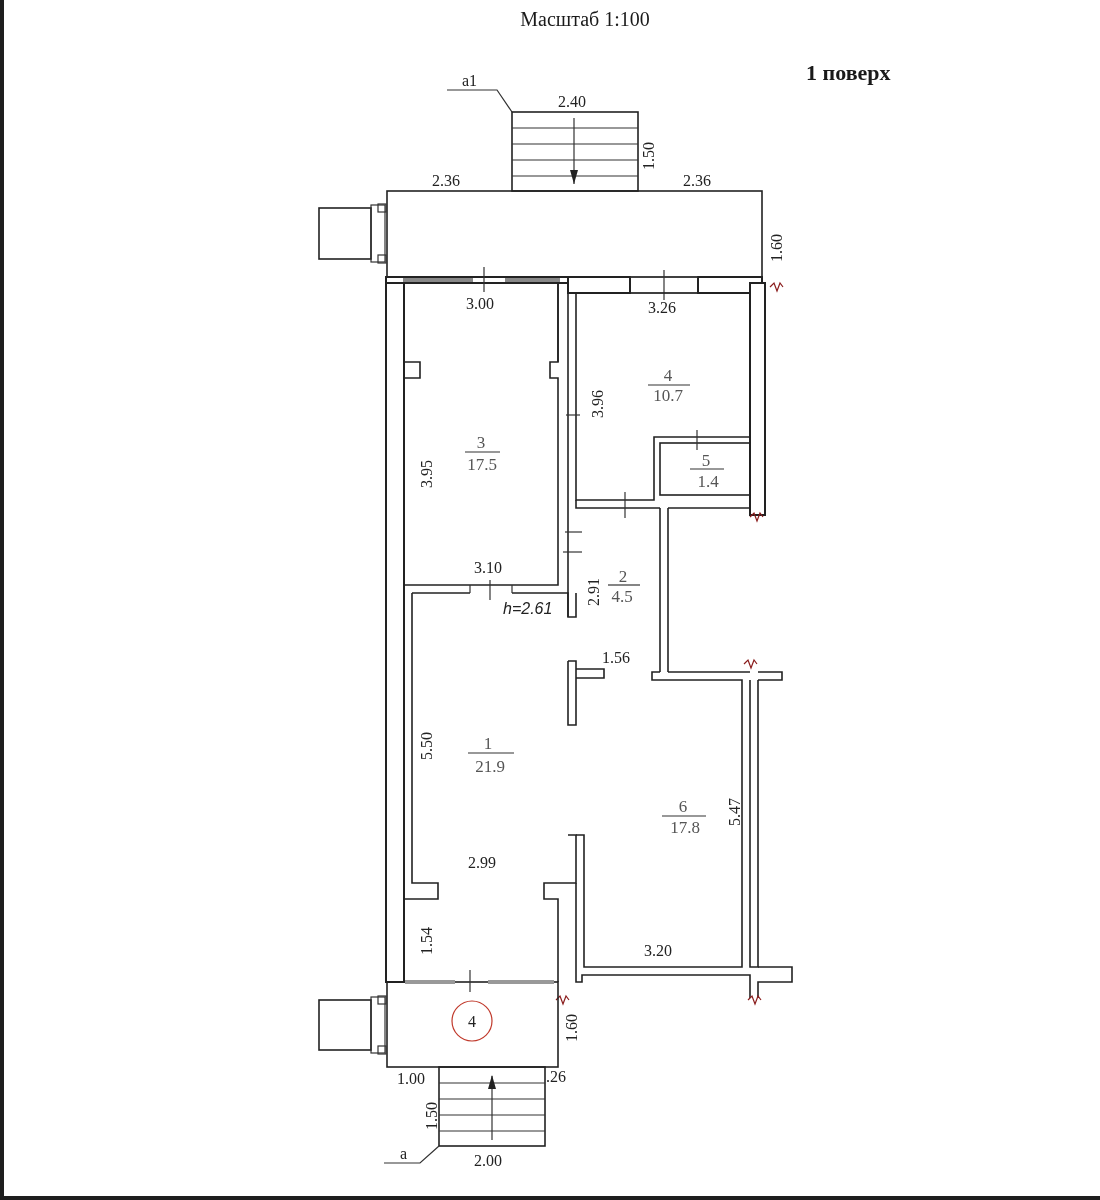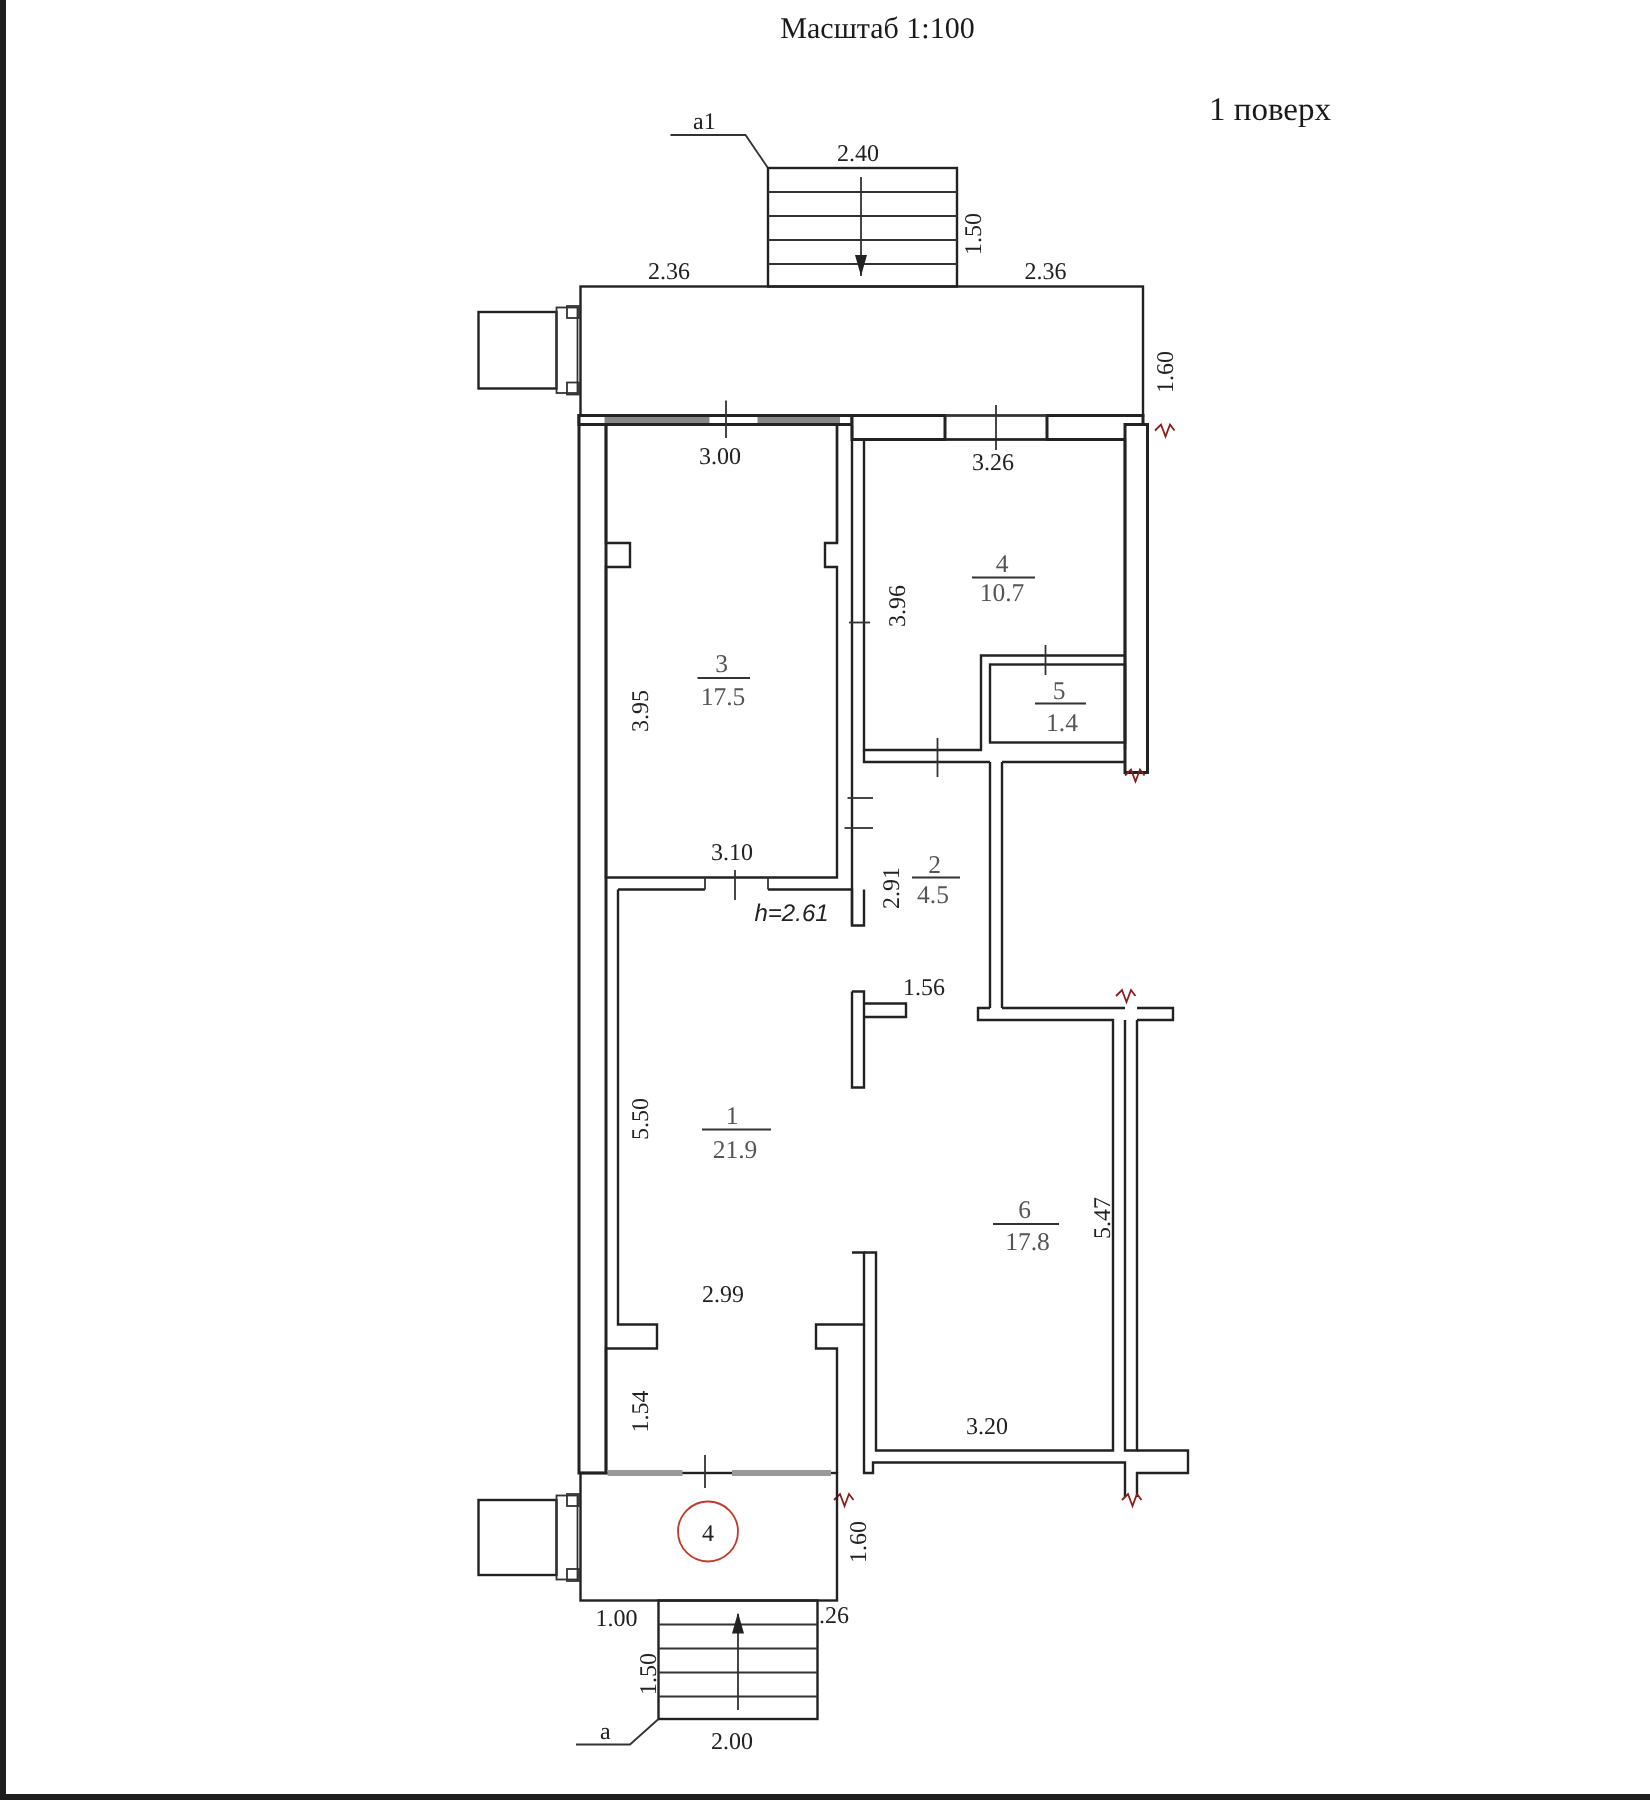--- a/index.html
+++ b/index.html
@@ -1,20 +1,20 @@
 <!DOCTYPE html>
 <html><head>
 <meta charset="utf-8">
 <style>
   html, body { margin: 0; padding: 0; background: #ffffff; }
   body { width: 1100px; height: 1200px; position: relative; overflow: hidden; font-family: "Liberation Serif", serif; }
   .frame-left { position: absolute; left: 0; top: 0; width: 4px; height: 1200px; background: #1e1e1e; }
   .frame-bottom { position: absolute; left: 0; top: 1196px; width: 1100px; height: 4px; background: #1e1e1e; }
   .scale-title { position: absolute; left: 0; top: 8px; width: 1170px; text-align: center; font-size: 20px; color: #1a1a1a; }
-  .floor-label { position: absolute; left: 806px; top: 60px; font-size: 22px; color: #1a1a1a; }
+  .floor-label { position: absolute; left: 806px; top: 60px; font-size: 22px; color: #1a1a1a; font-weight: bold; }
   svg { position: absolute; left: 0; top: 0; }
   .dim { font-family: "Liberation Serif", serif; font-size: 16px; fill: #222; }
   .room-num { font-family: "Liberation Serif", serif; font-size: 17px; fill: #555; }
   .height-lbl { font-family: "Liberation Sans", sans-serif; font-size: 16px; font-style: italic; fill: #222; }
   .wall { fill: #fff; stroke: #222; stroke-width: 2; }
   .line { stroke: #222; stroke-width: 1.6; fill: none; }
   .thin { stroke: #333; stroke-width: 1.2; fill: none; }
   .break { stroke: #8a1c1c; stroke-width: 1.2; fill: none; }
 </style>
 </head>

